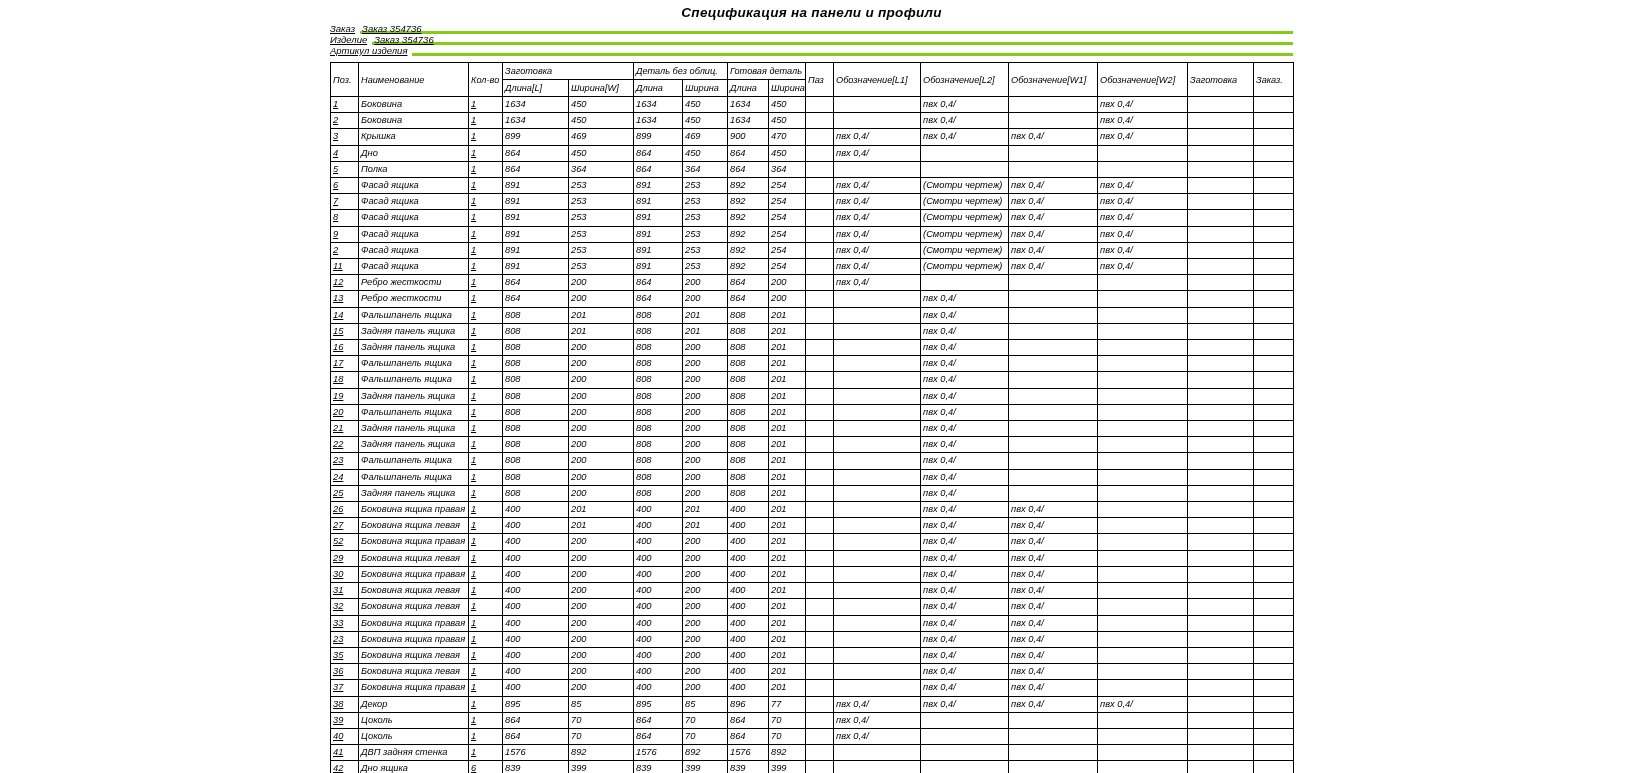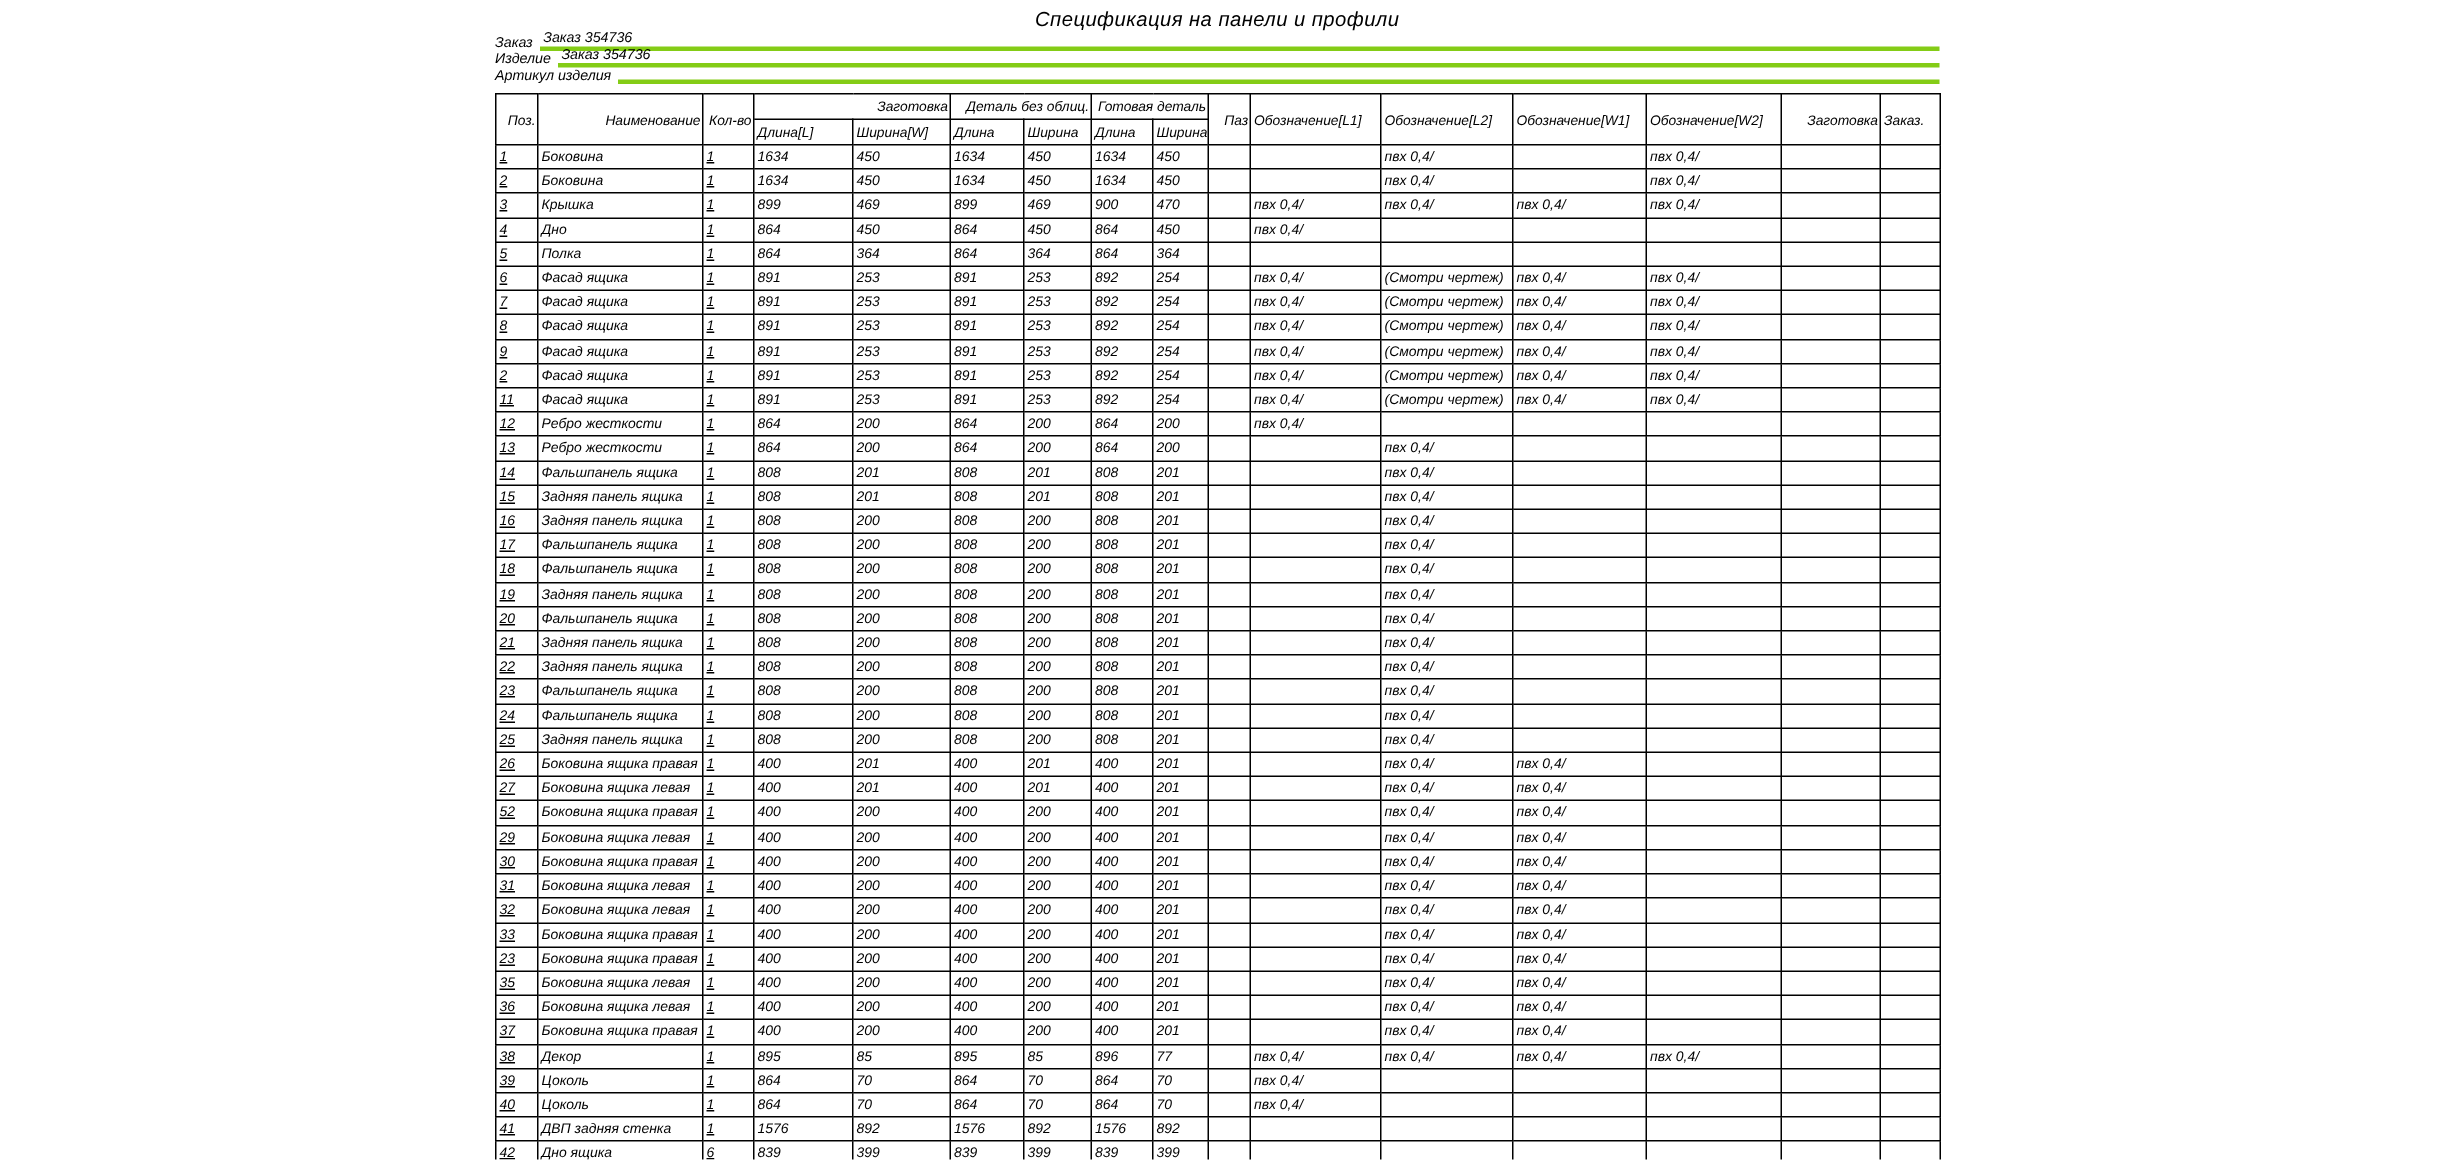--- a/index.html
+++ b/index.html
@@ -3,37 +3,37 @@
 <meta charset="utf-8">
 <style>
   html, body { margin:0; padding:0; }
   body {
     width:1638px; height:773px; background:#ffffff; color:#000000;
     font-family:"Liberation Sans", sans-serif; overflow:hidden; position:relative;
   }
   .doc { position:absolute; left:330px; top:0; width:963px; }
   .title {
     font-style:italic; font-size:13.5px; text-align:center;
-    padding-top:5px; letter-spacing:0.3px; height:16px;
+    padding-top:5px; letter-spacing:0.3px; height:16px;font-weight:bold;
   }
   .form { margin-top:2px; }
   .form-line {
-    display:flex; align-items:flex-end; height:11px;
-    font-style:italic; font-size:9.5px;
+    display:flex; height:11px;
+    font-style:italic; font-size:9.5px;text-decoration:underline;
   }
   .form-label { white-space:nowrap; padding-right:5px; }
   .form-value { flex:1; border-bottom:3px solid #84cc16; line-height:11px; padding-left:2px; }
   .spec-table {
     border-collapse:collapse; table-layout:fixed; width:963px; margin-top:6px;
   }
   .spec-table th, .spec-table td {
     border:1px solid #000; font-style:italic; font-weight:normal;
     white-space:nowrap; overflow:hidden; padding:0 1px 0 2px;
   }
-  .spec-table thead th { height:16px; text-align:right; font-size:9.2px; }
+  .spec-table thead th { height:16px; text-align:left; font-size:9.2px; }
   .spec-table thead th.sub { text-align:left; }
   .spec-table tbody td {
     height:15.2px; line-height:15.2px; text-align:left; font-size:9.3px;
   }
   .linkish { text-decoration:underline; }
 </style>
 </head>
 <body>
 
 <div class="doc">

